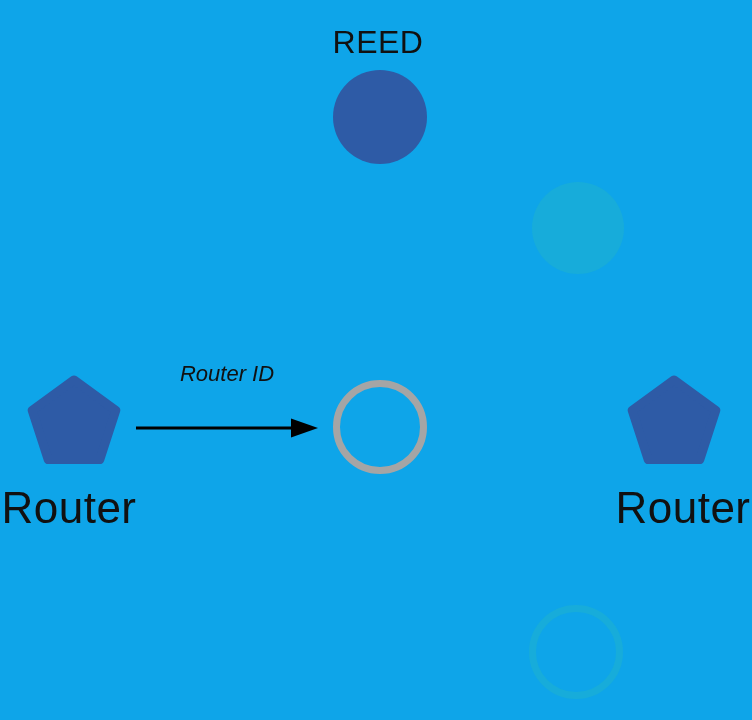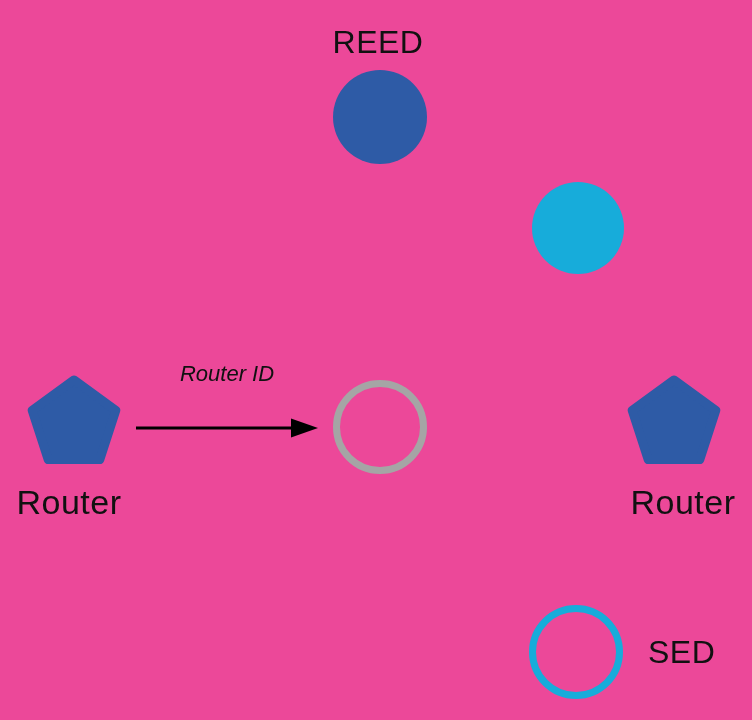--- a/index.html
+++ b/index.html
@@ -5,39 +5,39 @@
   html, body {
     margin: 0;
     padding: 0;
     background: #ffffff;
     font-family: "Liberation Sans", "DejaVu Sans", sans-serif;
   }
   .canvas {
     position: relative;
     width: 752px;
     height: 720px;
-    background: #ec4899;
+    background: #0ea5e9;
     overflow: hidden;
   }
   .canvas svg {
     position: absolute;
     left: 0;
     top: 0;
   }
   .label {
     position: absolute;
     color: #111111;
     font-size: 32px;
     font-weight: 400;
     letter-spacing: 0.5px;
     white-space: nowrap;
   }
   .label.center-x { transform: translateX(-50%); }
   .label.center-y { transform: translateY(-50%); }
-  .router-label { font-size: 34px; }
+  .router-label { font-size: 44px; }
   .arrow-label {
     position: absolute;
     left: 227px;
     top: 361px;
     transform: translateX(-50%);
     text-align: center;
     font-style: italic;
     font-size: 22px;
     line-height: 26px;
     color: #111111;
@@ -67,19 +67,18 @@
     <polygon points="291,418.5 318,428 291,437.5" fill="#000000"></polygon>
   </svg>
 
   <div class="label center-x" style="left:378px; top:24px;">REED</div>
 
 
   <div class="label router-label center-x" style="left:69px; top:483px;">Router</div>
 
   <div class="label router-label center-x" style="left:683px; top:483px;">Router</div>
 
-  <div class="label center-y" style="left:648px; top:652px;">SED</div>
 
   <div class="arrow-label">
     <div>Router ID</div>
   </div>
 
 </div>
 
 </body></html>

